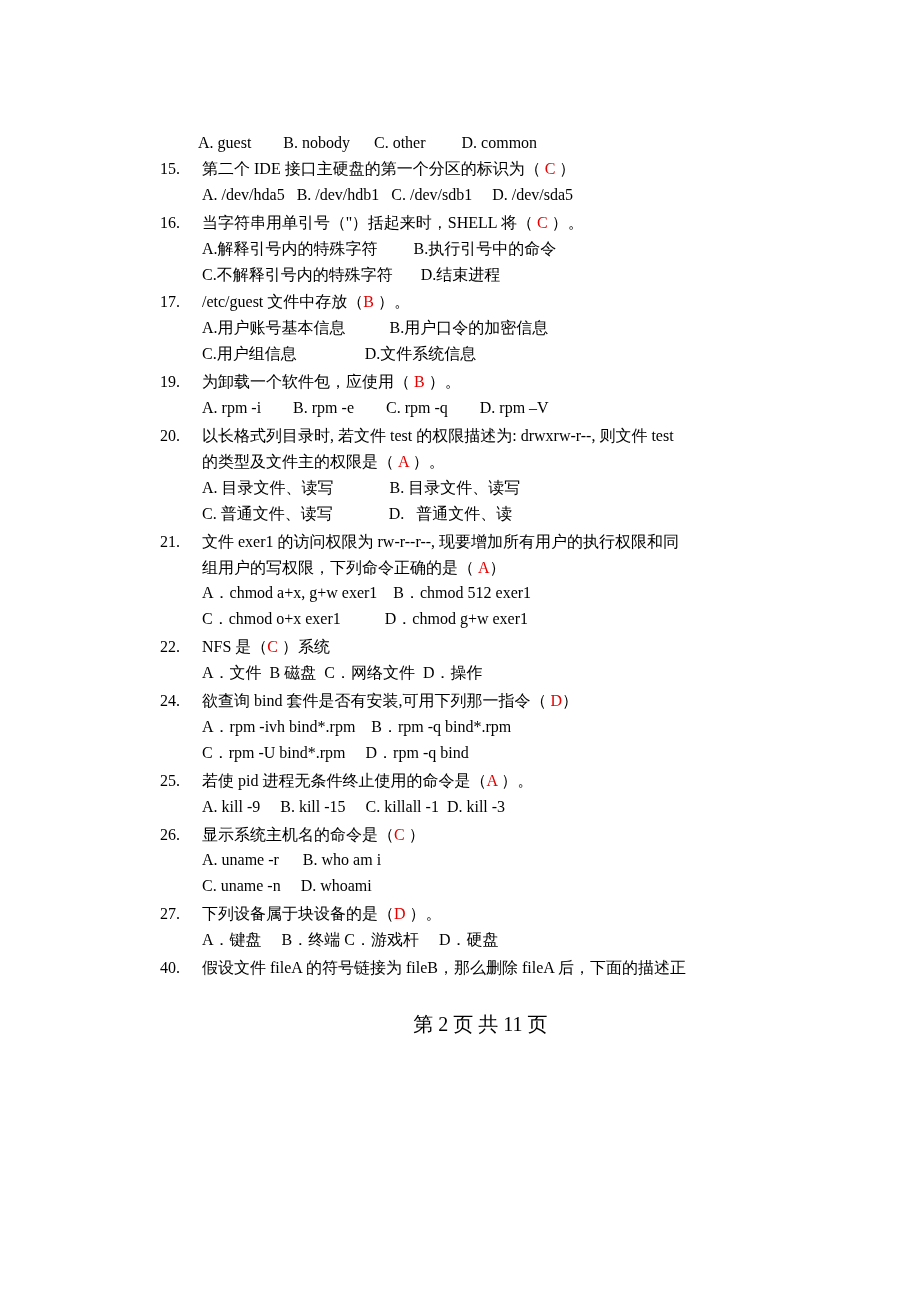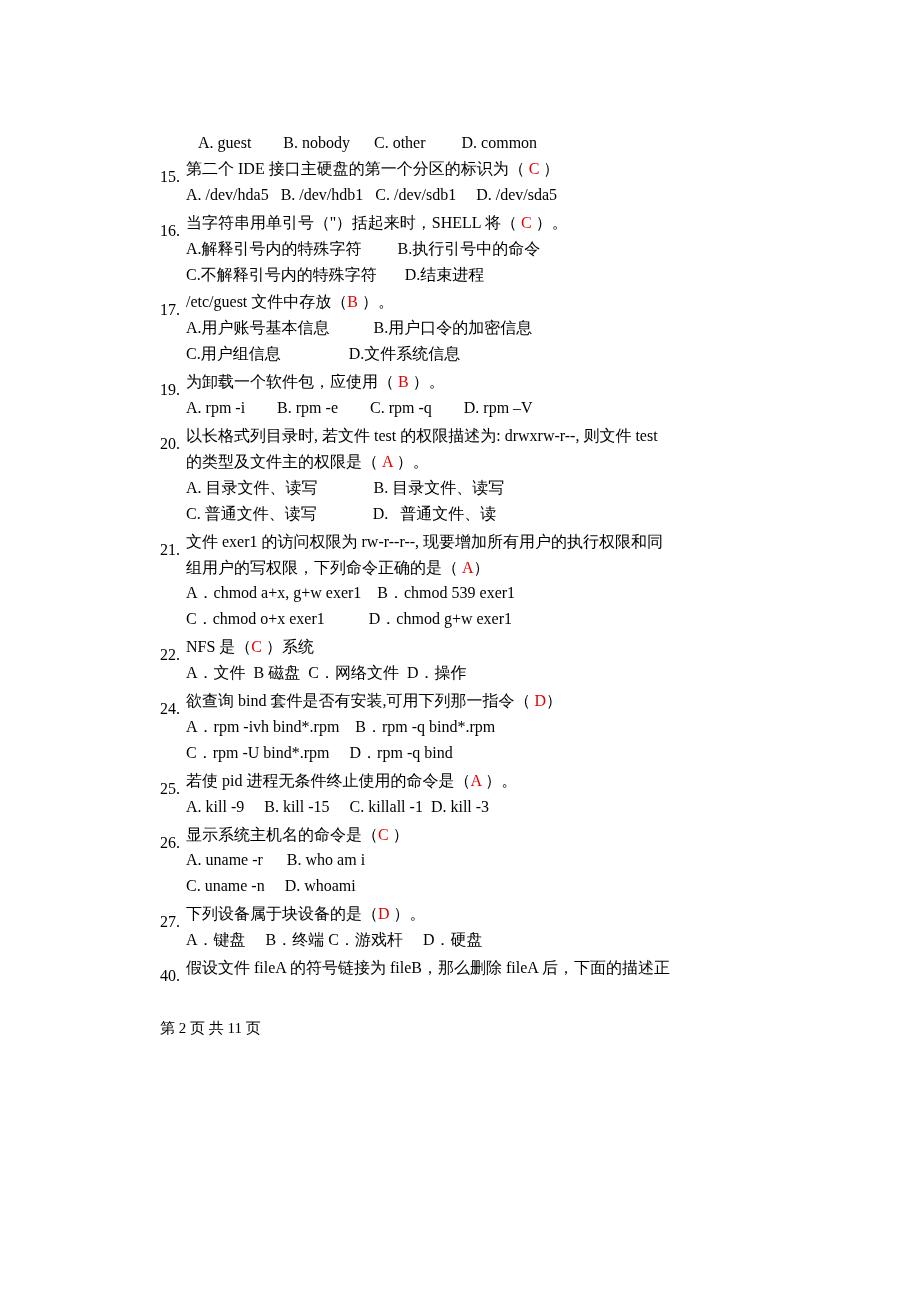--- a/index.html
+++ b/index.html
@@ -17,38 +17,38 @@
     width: 920px;
   }
   .question {
     margin-bottom: 2px;
     line-height: 1.62;
   }
   .q-num {
     display: inline-block;
     min-width: 26px;
     vertical-align: top;
-    margin-top: 8px;
   }
   .q-body {
     display: inline-block;
     vertical-align: top;
     width: 590px;
+    margin-left: 16px;
   }
   .options-only {
     padding-left: 38px;
     line-height: 1.62;
   }
   .ans {
     color: #e60000;
   }
   .footer {
-    text-align: left;
+    text-align: center;
     margin-top: 30px;
-    font-size: 15px;
+    font-size: 20px;
   }
 </style>
 </head>
 <body>
 
 <div class="page">
 
   <div class="options-only" style="white-space:pre"><span>A. guest        B. nobody      C. other         D. common</span></div>
 
   <div class="question">
@@ -66,21 +66,21 @@
 
   <div class="question">
     <span class="q-num">19.</span><span class="q-body"><span>为卸载一个软件包，应使用（  </span><span class="ans">B</span><span>  ）。</span><br><span style="white-space:pre">A. rpm -i        B. rpm -e        C. rpm -q        D. rpm –V</span></span>
   </div>
 
   <div class="question">
     <span class="q-num">20.</span><span class="q-body"><span>以长格式列目录时, 若文件 test 的权限描述为: drwxrw-r--, 则文件 test</span><br><span>的类型及文件主的权限是（  </span><span class="ans">A</span><span>  ）。</span><br><span style="white-space:pre">A. 目录文件、读写              B. 目录文件、读写</span><br><span style="white-space:pre">C. 普通文件、读写              D.   普通文件、读</span></span>
   </div>
 
   <div class="question">
-    <span class="q-num">21.</span><span class="q-body"><span>文件 exer1 的访问权限为 rw-r--r--, 现要增加所有用户的执行权限和同</span><br><span>组用户的写权限，下列命令正确的是（  </span><span class="ans">A</span><span>）</span><br><span style="white-space:pre">A．chmod a+x, g+w exer1    B．chmod 539 exer1</span><br><span style="white-space:pre">C．chmod o+x exer1           D．chmod g+w exer1</span></span>
+    <span class="q-num">21.</span><span class="q-body"><span>文件 exer1 的访问权限为 rw-r--r--, 现要增加所有用户的执行权限和同</span><br><span>组用户的写权限，下列命令正确的是（  </span><span class="ans">A</span><span>）</span><br><span style="white-space:pre">A．chmod a+x, g+w exer1    B．chmod 512 exer1</span><br><span style="white-space:pre">C．chmod o+x exer1           D．chmod g+w exer1</span></span>
   </div>
 
   <div class="question">
     <span class="q-num">22.</span><span class="q-body"><span>NFS 是（</span><span class="ans">C</span><span>  ）系统</span><br><span style="white-space:pre">A．文件  B 磁盘  C．网络文件  D．操作</span></span>
   </div>
 
 
   <div class="question">
     <span class="q-num">24.</span><span class="q-body"><span>欲查询 bind 套件是否有安装,可用下列那一指令（  </span><span class="ans">D</span><span>）</span><br><span style="white-space:pre">A．rpm -ivh bind*.rpm    B．rpm -q bind*.rpm</span><br><span style="white-space:pre">C．rpm -U bind*.rpm     D．rpm -q bind</span></span>
   </div>

